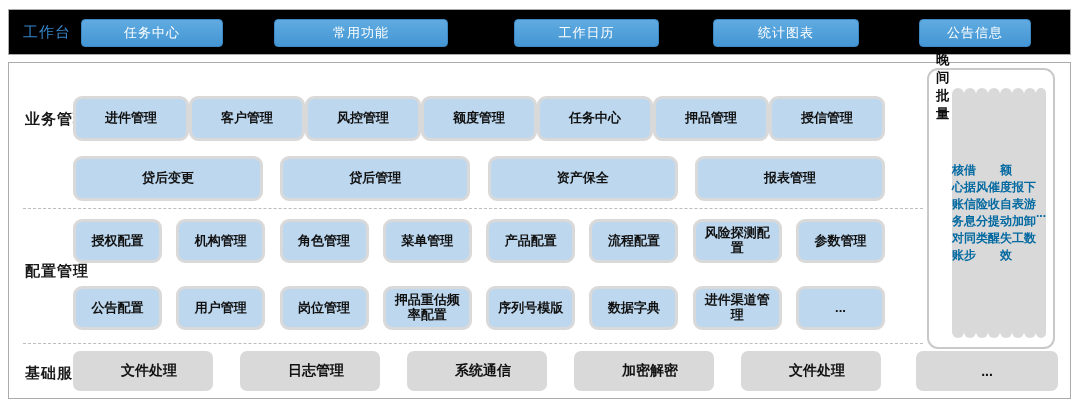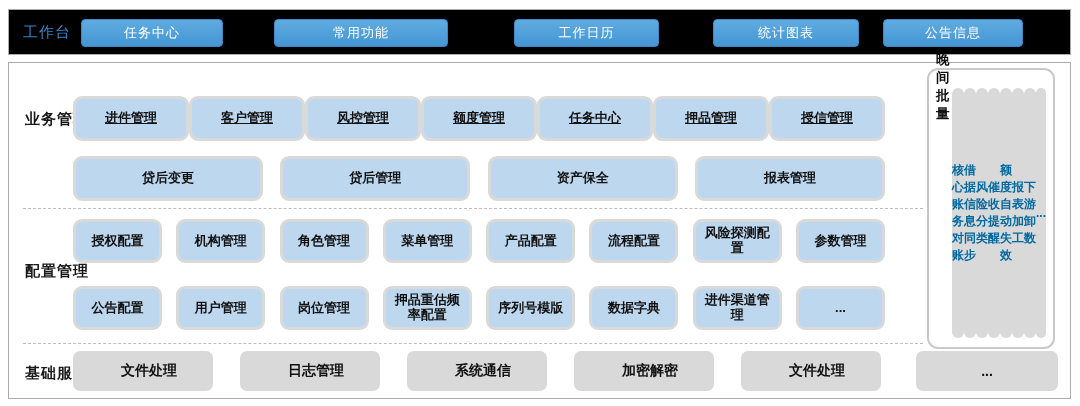--- a/index.html
+++ b/index.html
@@ -19,21 +19,21 @@
   
   .main { position:absolute; left:8px; top:62px; width:1063px; height:337px;
           background:#fff; border:1px solid #ABABAB; }
   .sec-label { position:absolute; left:16px; width:66px; height:20px; font-size:15px; font-weight:bold;
                color:#1a1a1a; display:flex; align-items:center; letter-spacing:1px; }
   .row { position:absolute; left:64px; width:812px; display:flex; justify-content:space-between; }
   .blue-btn { background:#BDD7EE; border:3px solid #D9D9D9; border-radius:9px;
               display:flex; align-items:center; justify-content:center; text-align:center;
               font-size:13px; font-weight:bold; color:#111; line-height:1.15; padding:2px 4px;
               cursor:pointer; }
-  .w97  { width:119px;  height:45px;text-decoration:underline; }
+  .w97  { width:119px;  height:45px; }
   .w190 { width:190px; height:45px; }
   .w89  { width:89px;  height:44px; }
   .gray-btn { background:#D9D9D9; border-radius:7px; display:flex; align-items:center; justify-content:center;
               font-size:14px; font-weight:bold; color:#111; cursor:pointer; }
   .base-btn { width:140px; height:40px;padding-left:12px; }
   .dashed { position:absolute; left:14px; width:900px; height:0; border-top:1px dashed #BDBDBD; }
 
   
   .sidebar { position:absolute; left:918px; top:5px; width:128px; height:281px;
              background:#fff; border:2px solid #C9C9C9; border-radius:11px;
@@ -49,21 +49,21 @@
 <body>
 
 <div class="stage">
 
   <div class="band">
     <span class="wb-label">工作台</span>
     <div class="topbtn" style="left:72px;width:142px">任务中心</div>
     <div class="topbtn" style="left:265px;width:174px">常用功能</div>
     <div class="topbtn" style="left:505px;width:145px">工作日历</div>
     <div class="topbtn" style="left:704px;width:146px">统计图表</div>
-    <div class="topbtn" style="left:874px;width:140px">公告信息</div>
+    <div class="topbtn" style="left:910px;width:112px">公告信息</div>
   </div>
 
   <div class="main">
 
     <div class="sec-label" style="top:46px">业务管理</div>
     <div class="sec-label" style="top:198px">配置管理</div>
     <div class="sec-label" style="top:300px">基础服务</div>
 
     <div class="row" style="top:33px">
       <div class="blue-btn w97">进件管理</div>

